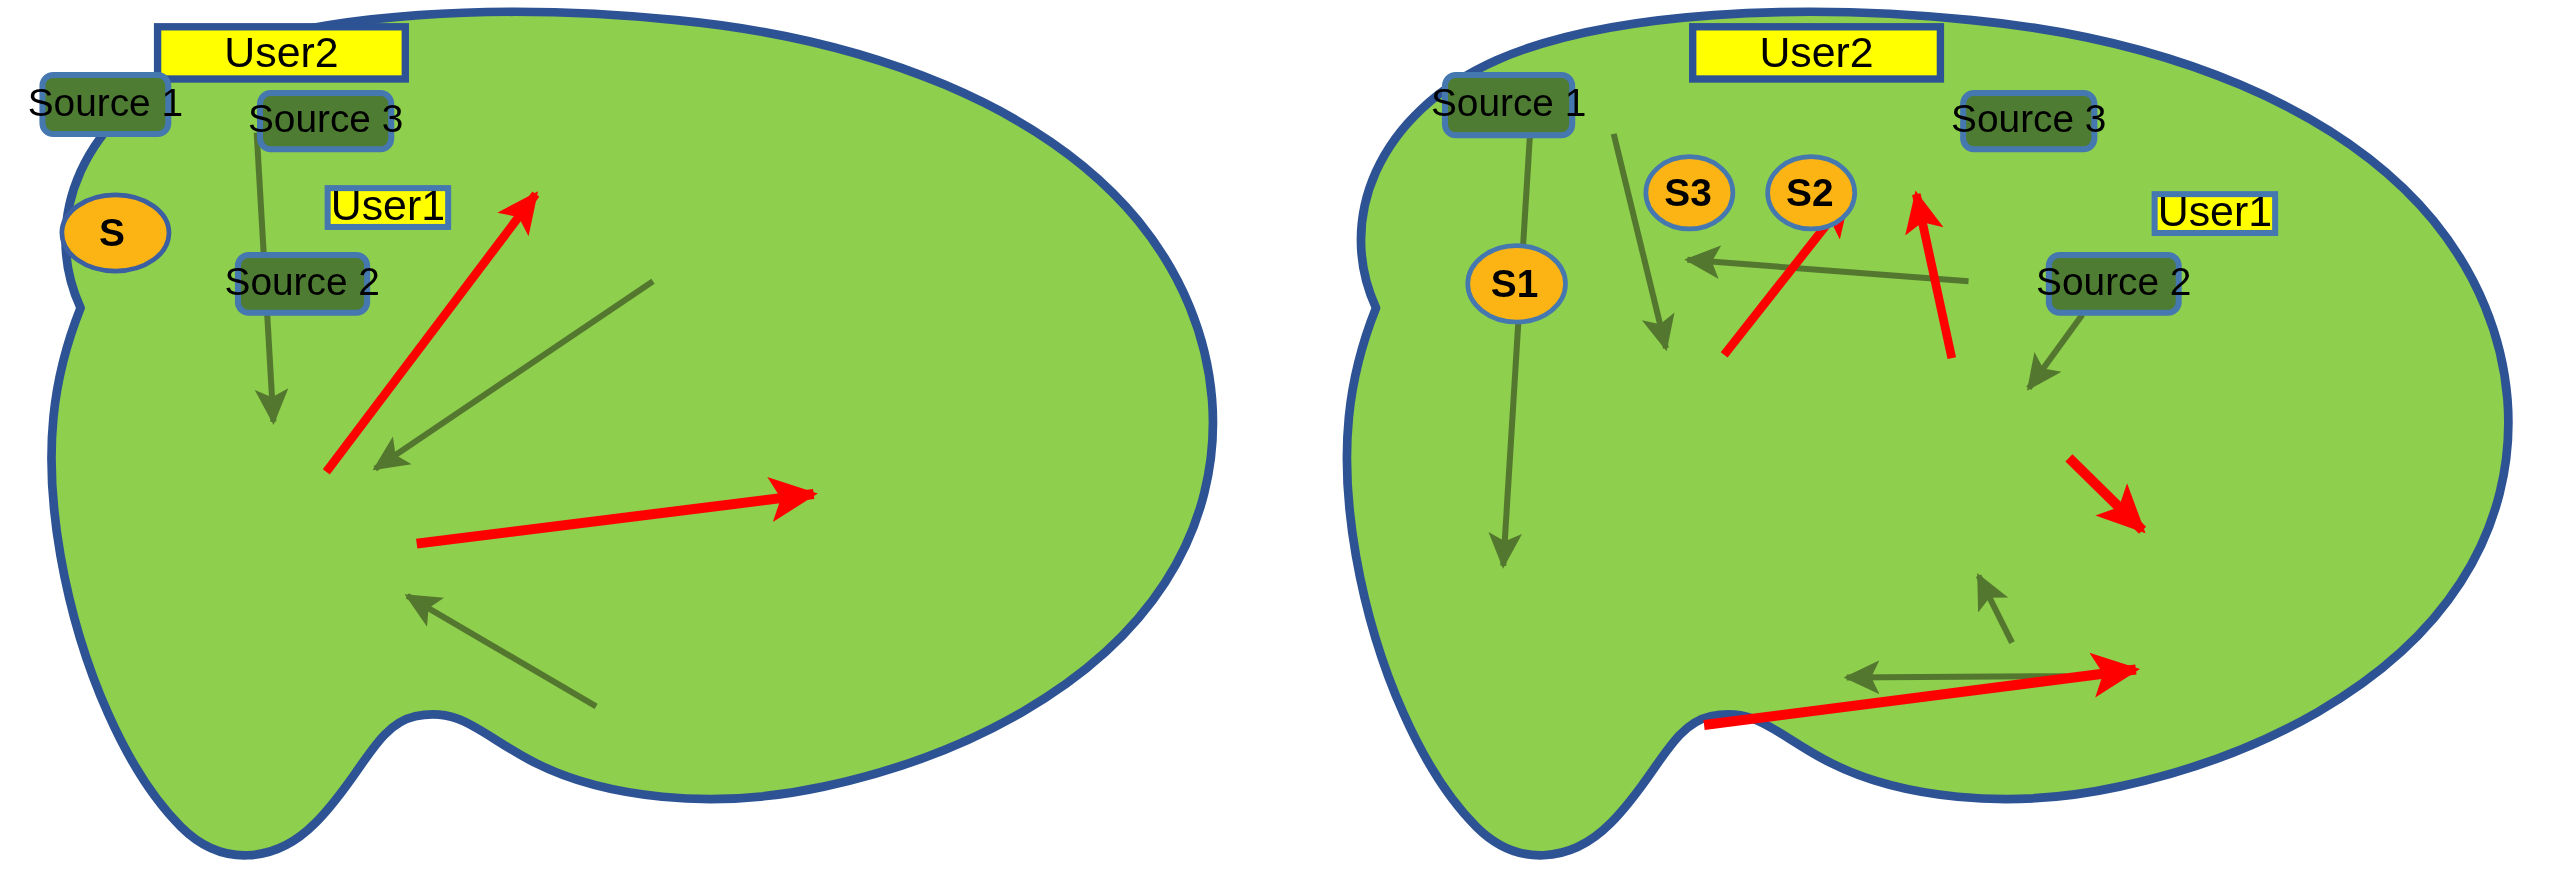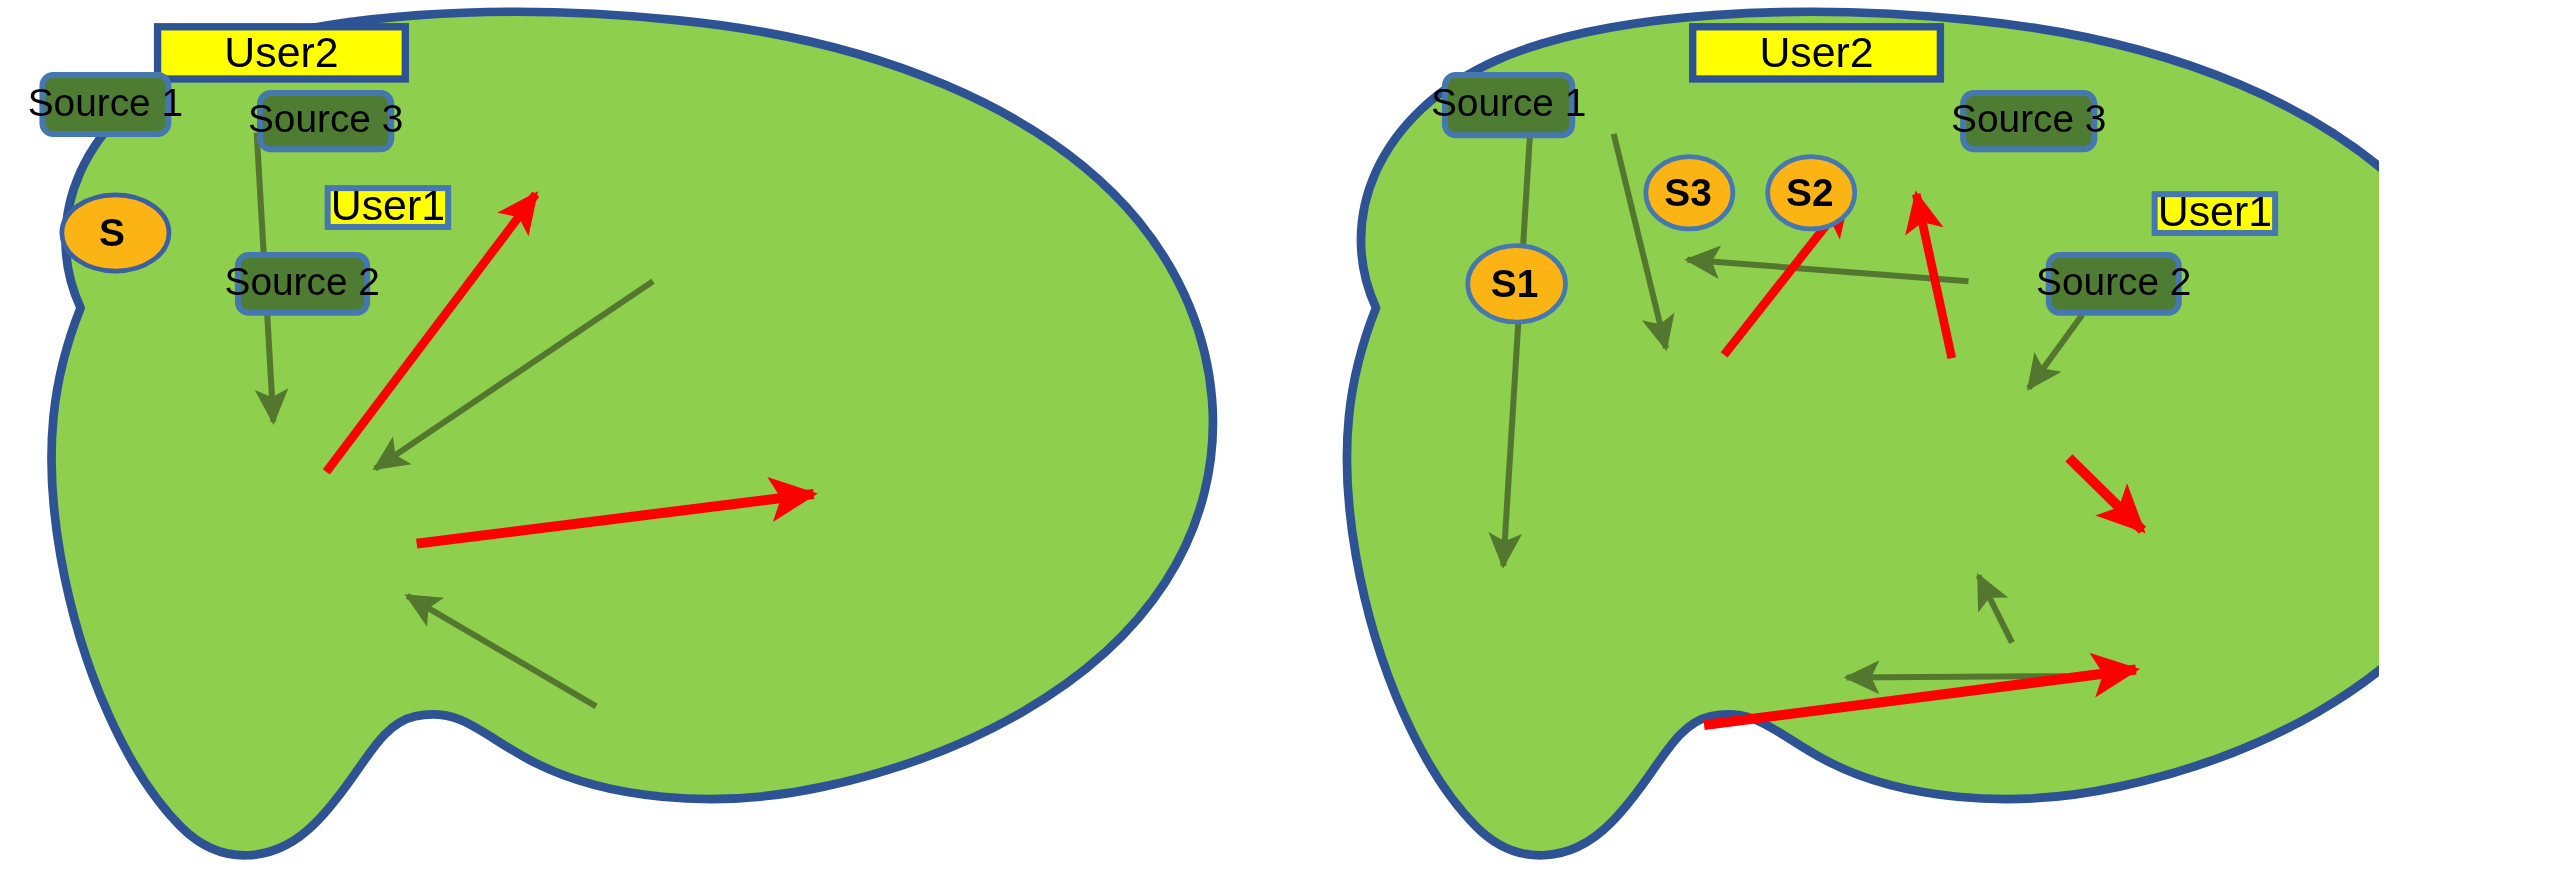--- a/index.html
+++ b/index.html
@@ -2,21 +2,21 @@
 <html style="font-size:10.7px"><head>
 <meta charset="utf-8">
 <style>
   html, body {
     margin: 0;
     padding: 0;
     background: #ffffff;
   }
   #stage {
     position: relative;
-    width: 2379px;
+    width: 2576px;
     height: 875px;
     background: #ffffff;
     overflow: hidden;
     font-family: "Liberation Sans", sans-serif;
     text-align: center;
   }
   svg.diagram {
     position: absolute;
     top: 0;
     left: 0;

